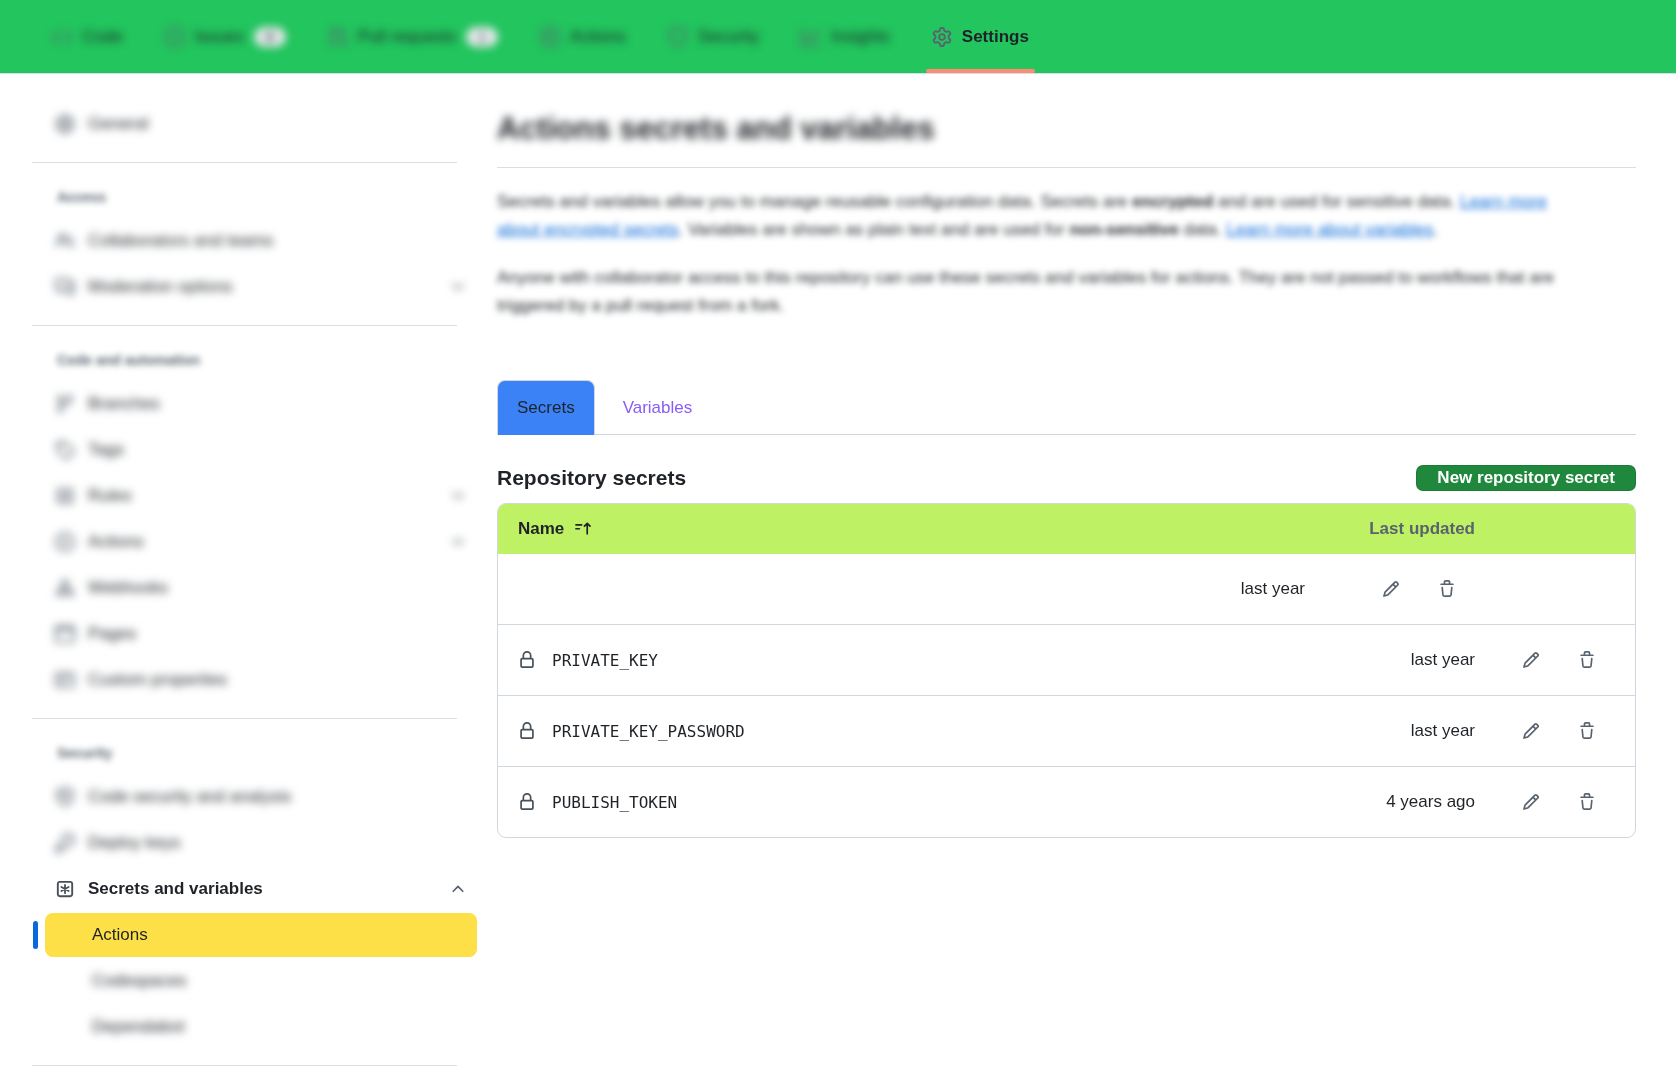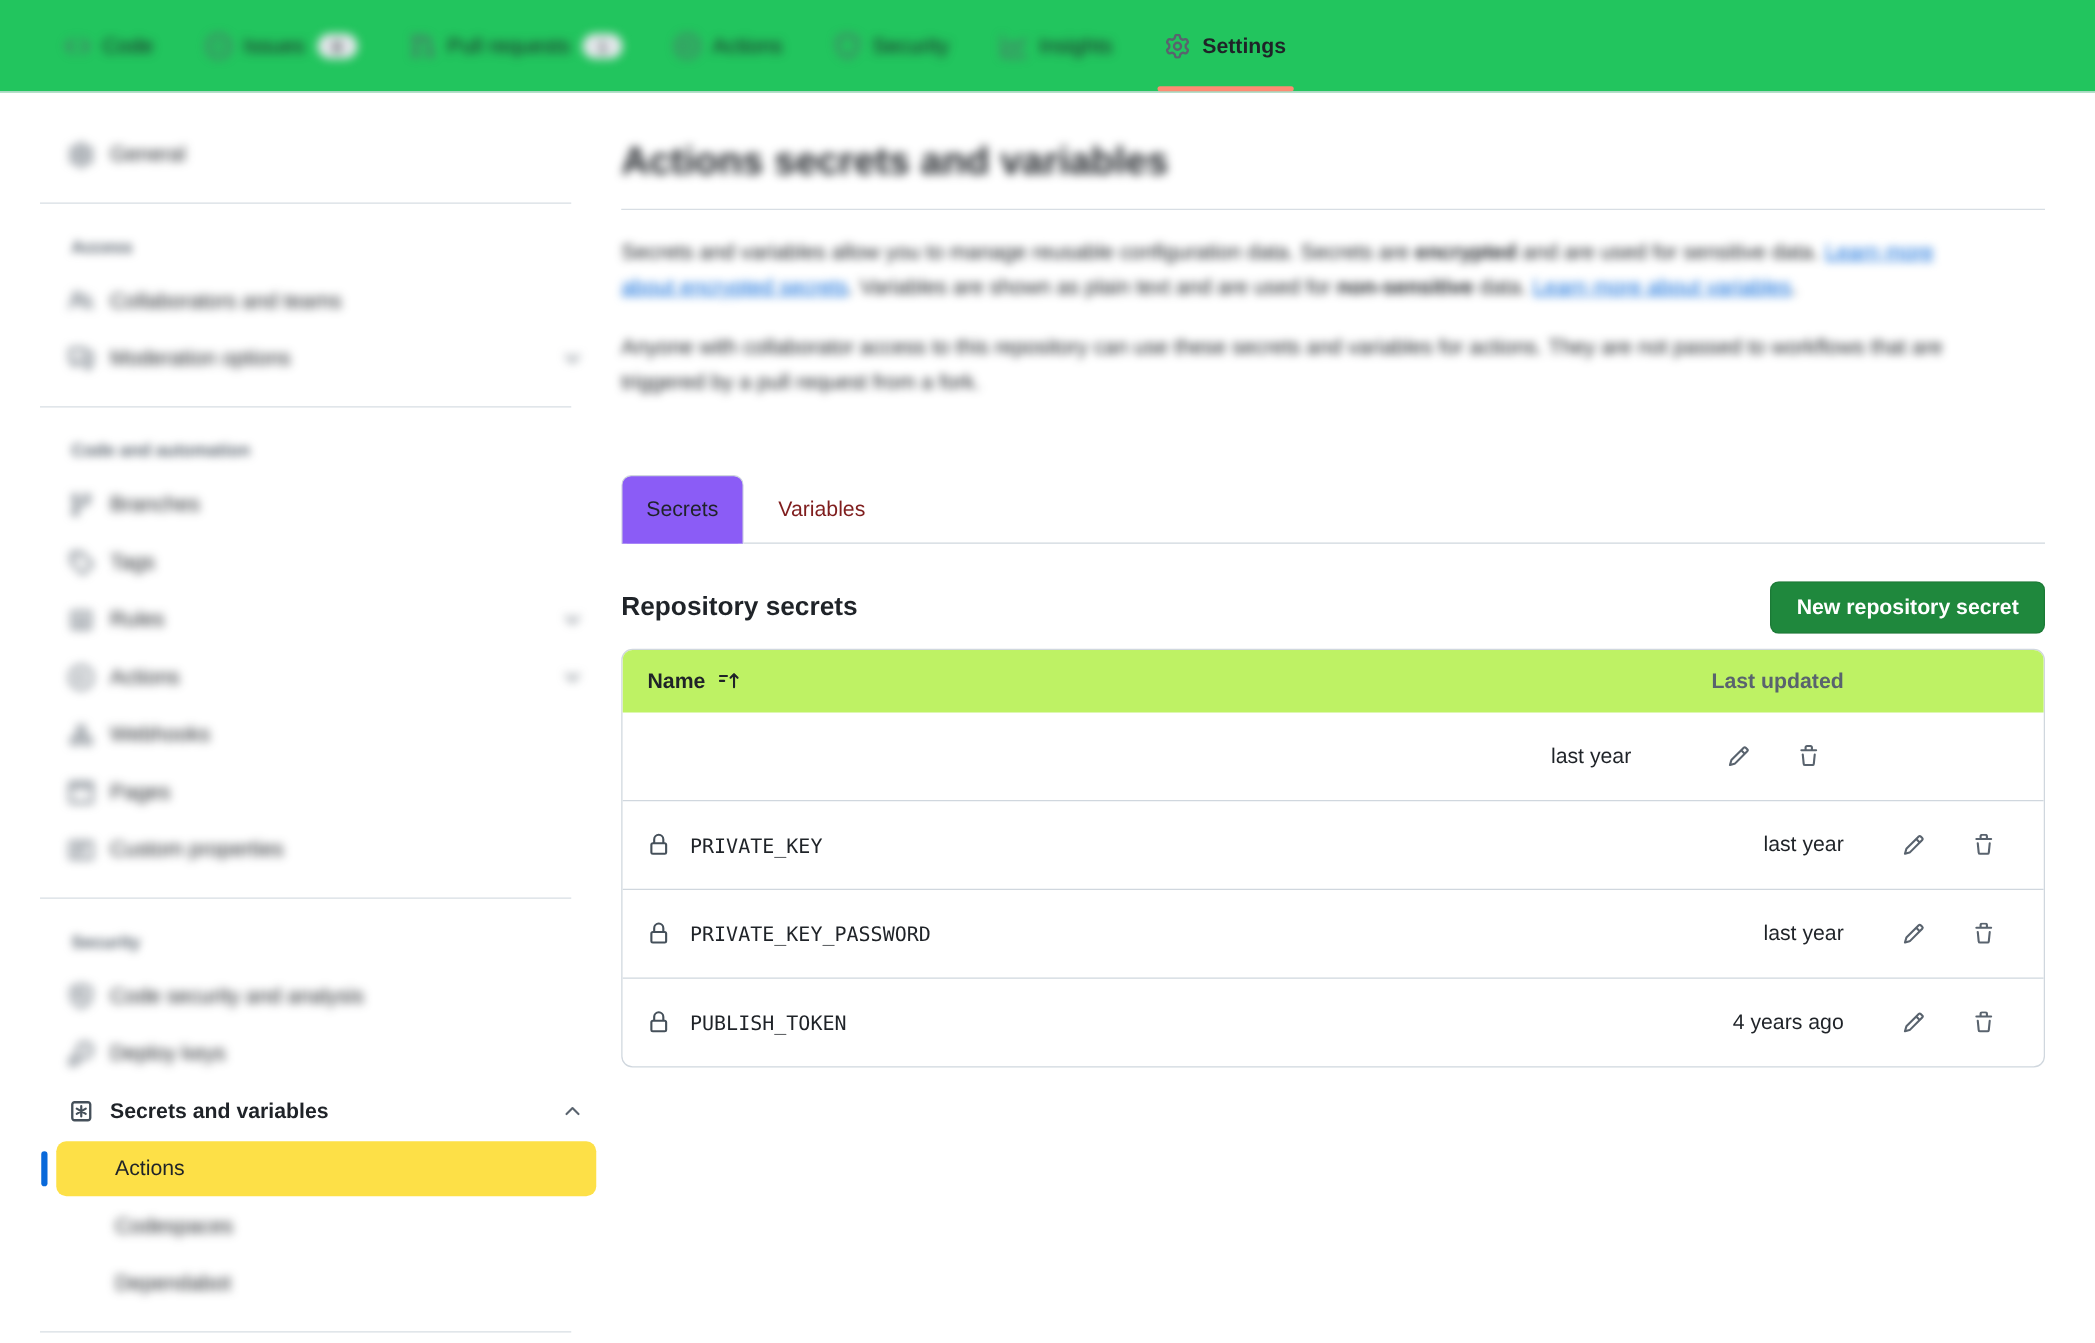--- a/index.html
+++ b/index.html
@@ -60,34 +60,34 @@
 
   
   h1.page-title{font-size:31px;font-weight:600;margin:0;line-height:42px;}
   .title-divider{border:none;border-top:1px solid #d8dee4;margin:17px 0 0 0;}
   p.desc{font-size:17px;line-height:28px;margin:20px 0 0 0;max-width:1080px;}
   p.desc strong{font-weight:700;}
   a.link{color:#0969da;text-decoration:underline;cursor:pointer;}
 
   .tabnav{margin-top:60px;border-bottom:1px solid #d0d7de;display:flex;}
   .tab{
-    padding:15px 19px;font-size:17px;line-height:24px;color:#7f1d1d;cursor:pointer;
+    padding:15px 19px;font-size:17px;line-height:24px;color:#8b5cf6;cursor:pointer;
     border:1px solid transparent;border-bottom:none;margin-bottom:-1px;border-radius:8px 8px 0 0;
   }
   .tab.active{
-    background:#8b5cf6;color:#1f2328;border-color:#d0d7de;
+    background:#3b82f6;color:#1f2328;border-color:#d0d7de;
     box-shadow:0 1px 0 #ffffff;
   }
   .tab:not(.active){margin-left:8px;}
 
   .section-head{display:flex;align-items:center;justify-content:space-between;margin-top:30px;}
   .section-title{font-size:21px;font-weight:700;}
   .btn-primary{
     background:#1f883d;color:#ffffff;border:1px solid rgba(0,0,0,0.1);border-radius:7px;
-    height:42px;padding:0 20px;font-size:17px;font-weight:600;cursor:pointer;
+    height:26px;padding:0 20px;font-size:17px;font-weight:600;cursor:pointer;
     font-family:"Liberation Sans", sans-serif;
   }
 
   .secrets-table{
     margin-top:12px;border:1px solid #d0d7de;border-radius:9px;overflow:hidden;
   }
   .t-row{
     display:grid;grid-template-columns:1fr 170px 140px;align-items:center;
     height:70px;padding:0 20px;border-top:1px solid #d0d7de;
   }

